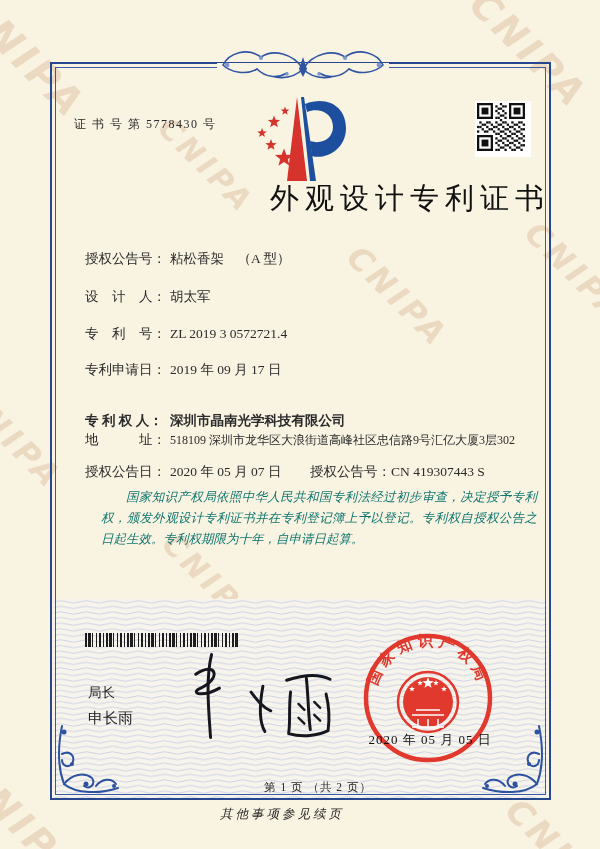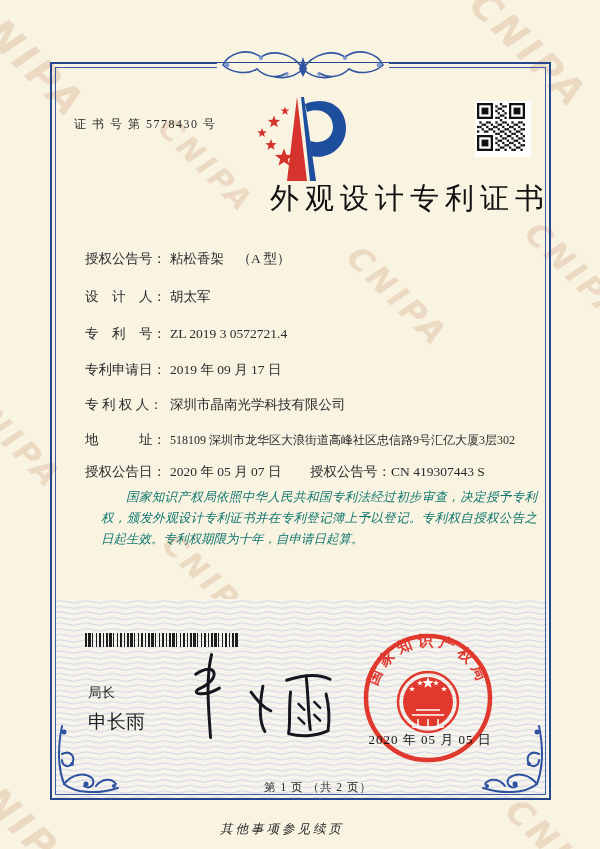--- a/index.html
+++ b/index.html
@@ -58,31 +58,31 @@
   
   .barcode{
     position:absolute;left:85px;top:633px;width:153px;height:14px;z-index:3;
     background:repeating-linear-gradient(90deg,
       #1d1d1d 0 1.5px,transparent 1.5px 3px,
       #1d1d1d 3px 5.5px,transparent 5.5px 7px,
       #1d1d1d 7px 8px,transparent 8px 10.5px);
   }
   .sig-title{position:absolute;left:88px;top:684px;font-size:13.5px;z-index:3;
     font-family:"Liberation Sans","DejaVu Sans",sans-serif;color:#1c1c1c;}
-  .sig-name{position:absolute;left:88px;top:709px;font-size:19px;z-index:3;
+  .sig-name{position:absolute;left:88px;top:709px;font-size:15px;z-index:3;
     font-family:Liberation Sans, sans-serif;color:#1c1c1c;}
   .signature{position:absolute;left:176px;top:648px;width:158px;height:100px;z-index:4;}
   .seal{position:absolute;left:360px;top:630px;width:136px;height:136px;z-index:5;}
   .page-info{
     position:absolute;left:50px;top:780px;width:536px;text-align:center;z-index:3;
     font-size:11.5px;color:#2a2a2a;letter-spacing:1px;
   }
   .footer-note{
     position:absolute;left:0;top:806px;width:564px;text-align:center;z-index:3;
-    font-size:12.5px;font-style:italic;letter-spacing:3px;color:#262626;margin-top:15px;
+    font-size:12.5px;font-style:italic;letter-spacing:3px;color:#262626;
   }
   .ornament-top{position:absolute;left:217px;top:43px;width:172px;height:48px;z-index:3;}
   .flourish{position:absolute;width:70px;height:72px;z-index:3;}
   .flourish.bl{left:56px;top:724px;}
   .flourish.br{left:475px;top:724px;transform:scaleX(-1);}
 </style>
 </head>
 <body>
 
 <div class="wm" style="left:-14px;top:-14px;font-size:40px;"><span>CNIPA</span></div>
@@ -300,21 +300,21 @@
 </div>
 <div class="field" style="top:288px;">
   <span class="fl">设　计　人：</span><span class="fv">胡太军</span>
 </div>
 <div class="field" style="top:325px;">
   <span class="fl">专　利　号：</span><span class="fv">ZL 2019 3 0572721.4</span>
 </div>
 <div class="field" style="top:361px;">
   <span class="fl">专利申请日：</span><span class="fv">2019 年 09 月 17 日</span>
 </div>
-<div class="field" style="top:396px;">
+<div class="field" style="top:412px;font-weight:bold;">
   <span class="fl">专 利 权 人：</span><span class="fv">深圳市晶南光学科技有限公司</span>
 </div>
 <div class="field addr" style="top:431px;">
   <span class="fl" style="font-size:13.5px;">地　　　址：</span><span class="fv">518109 深圳市龙华区大浪街道高峰社区忠信路9号汇亿大厦3层302</span>
 </div>
 <div class="field" style="top:463px;">
   <span class="fl">授权公告日：</span><span class="fv">2020 年 05 月 07 日</span>
   <span class="pair2">
     <span>授权公告号：</span><span>CN 419307443 S</span>
   </span>

